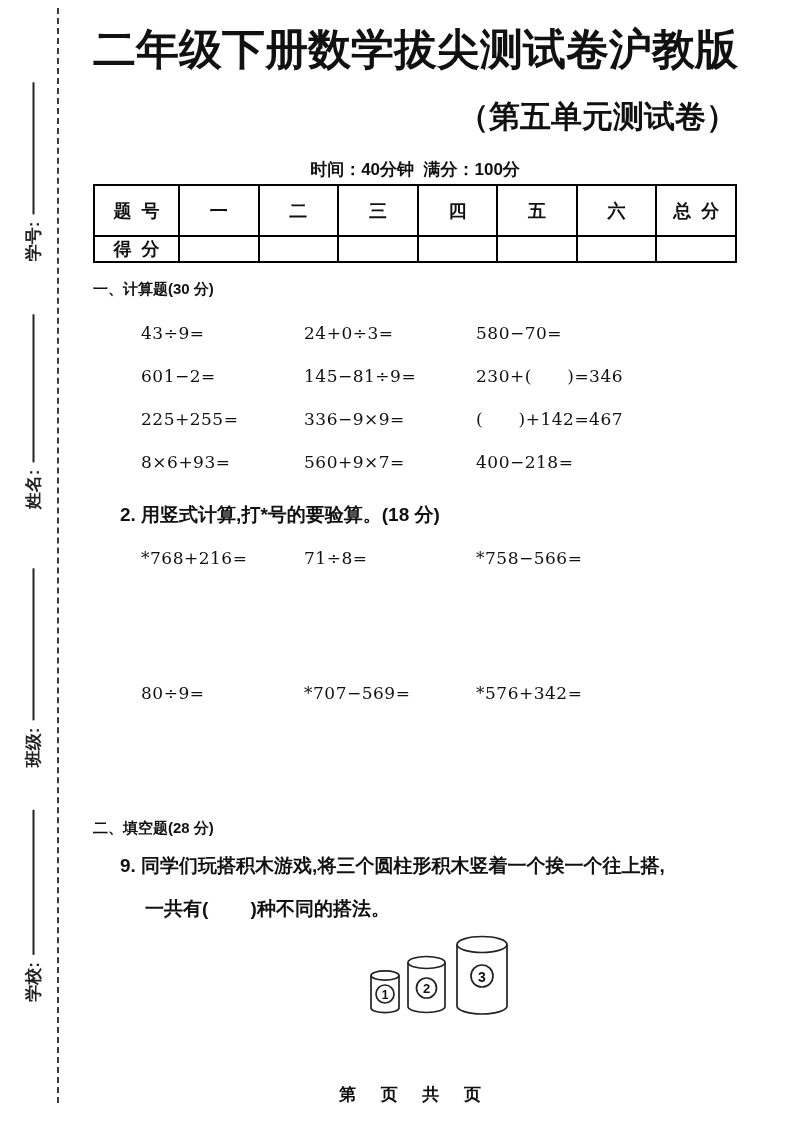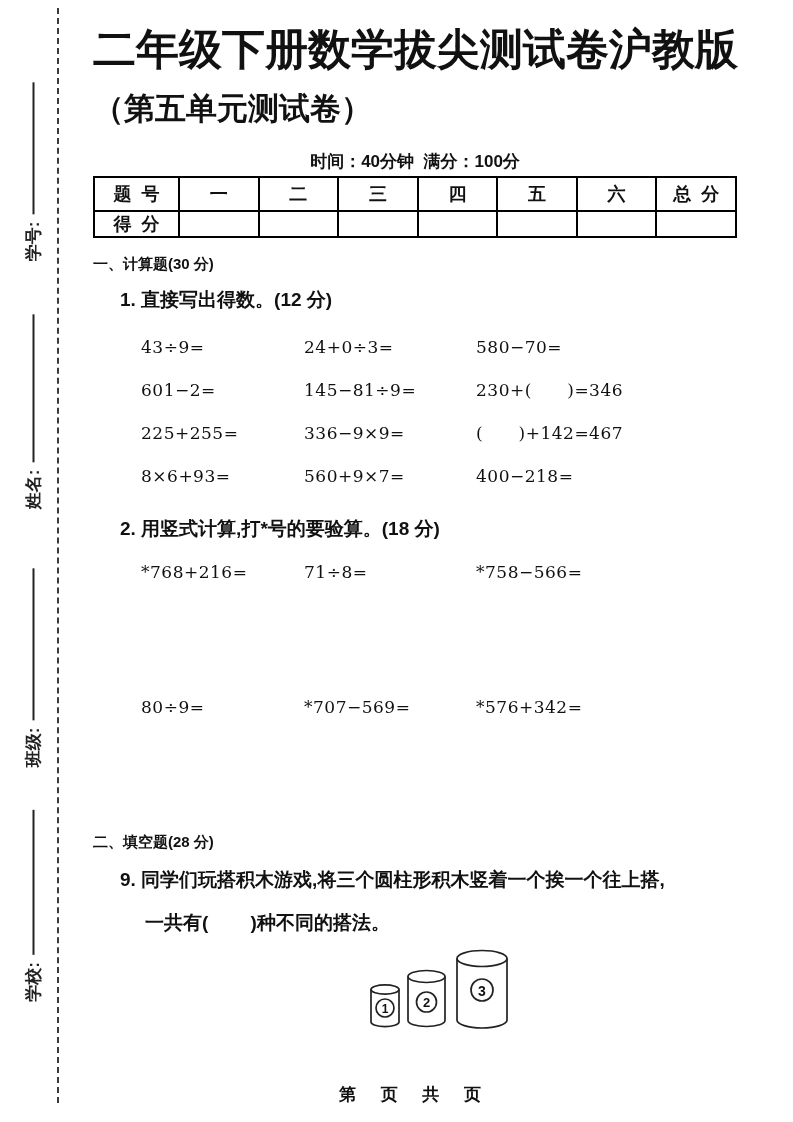--- a/index.html
+++ b/index.html
@@ -18,32 +18,32 @@
     transform:translate(-50%,-50%) rotate(-90deg);
     font-size:17px;font-weight:600;white-space:nowrap;color:#222;
   }
   .sf-line{display:inline-block;height:0;border-bottom:2px solid #222;flex:0 0 auto;}
   
   .main{position:absolute;left:93px;top:0;width:644px;}
   .title{
     margin-top:24px;text-align:center;font-size:43px;line-height:50px;
     font-weight:900;letter-spacing:0px;white-space:nowrap;
   }
-  .subtitle{margin-top:14px;text-align:left;font-size:31px;font-weight:800;}
+  .subtitle{margin-top:22px;text-align:right;font-size:31px;font-weight:800;}
   .exam-info{margin-top:20px;text-align:center;font-size:17px;font-weight:600;white-space:pre;}
   table.score{
     width:100%;border-collapse:collapse;margin-top:3px;
     border:2.5px solid #000;table-layout:fixed;
   }
   table.score th,table.score td{
     border:2px solid #000;text-align:center;vertical-align:middle;
     font-size:18px;font-weight:700;white-space:pre;padding:0;
   }
   table.score col.c0{width:85px;}
-  tr.score-head{height:34px;}
+  tr.score-head{height:51px;}
   tr.score-vals{height:22px;}
   .sec-heading{margin-top:17px;font-size:15px;font-weight:700;}
   .q-prompt{margin-top:13px;margin-left:27px;font-size:19px;font-weight:700;}
   .eq-grid{
     display:grid;grid-template-columns:163px 172px 1fr;
     padding-left:48px;row-gap:17px;margin-top:21px;
     font-family:"DejaVu Serif","Liberation Serif",serif;
     font-size:17px;line-height:26px;letter-spacing:0.5px;white-space:pre;
   }
   .eq-grid.q2a{margin-top:17px;}
@@ -114,21 +114,20 @@
         <td></td>
         <td></td>
         <td></td>
         <td></td>
         <td></td>
       </tr>
     </tbody>
   </table>
 
   <div class="sec-heading">一、计算题(30 分)</div>
-  <div class="q-prompt">1. 直接写出得数。(12 分)</div>
 
   <div class="eq-grid">
     <span>43÷9=</span>
     <span>24+0÷3=</span>
     <span>580−70=</span>
     <span>601−2=</span>
     <span>145−81÷9=</span>
     <span>230+(      )=346</span>
     <span>225+255=</span>
     <span>336−9×9=</span>

